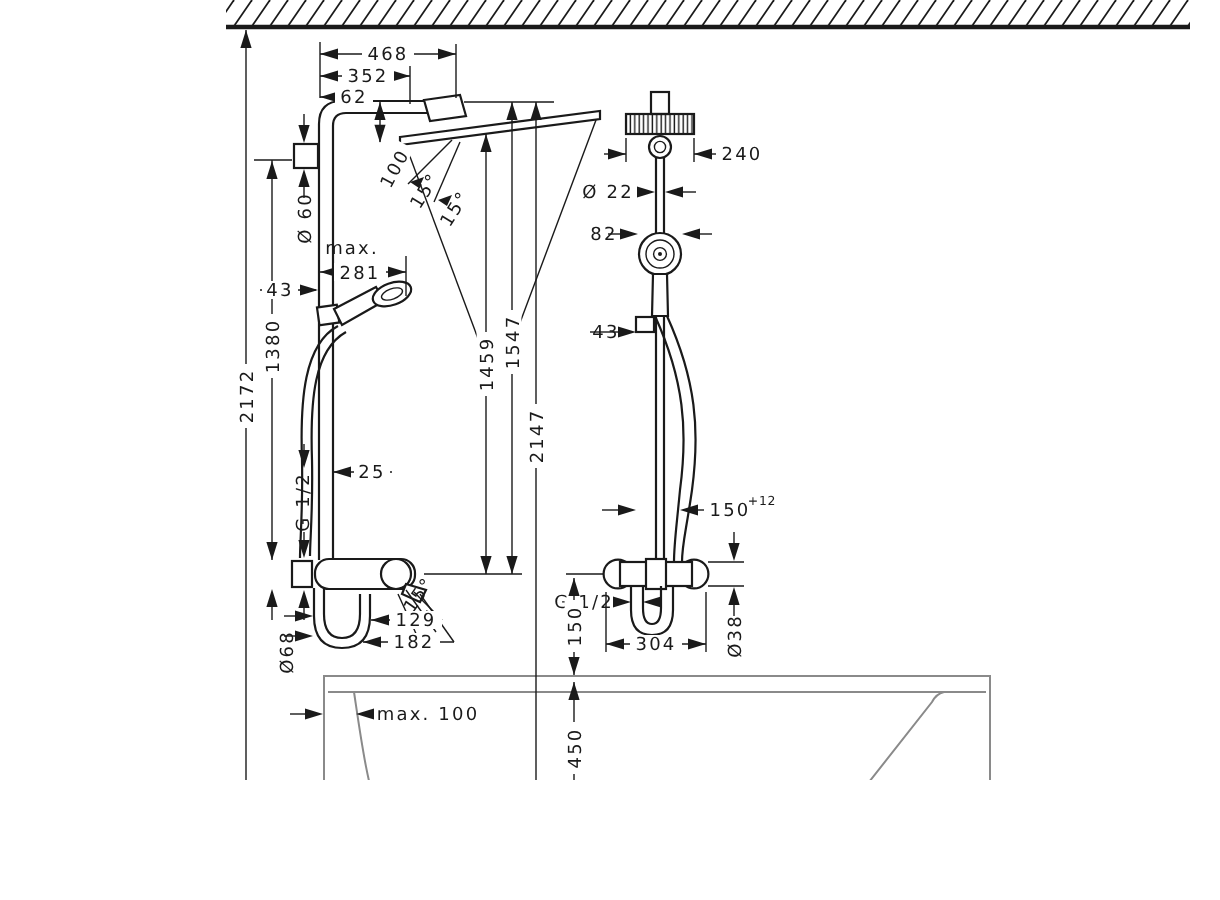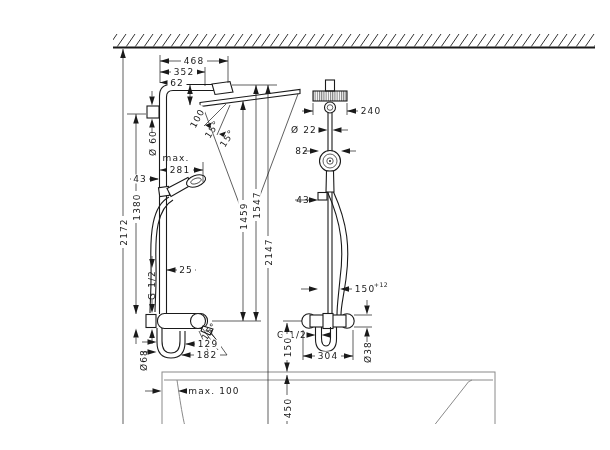--- a/index.html
+++ b/index.html
@@ -1,17 +1,17 @@
 <!DOCTYPE html>
 <html><head>
 <meta charset="utf-8">
 <style>
   html,body{margin:0;padding:0;background:#fff;}
   .stage{position:relative;width:610px;height:390px;background:#fff;overflow:hidden;
-         font-family:"DejaVu Sans","Liberation Sans",sans-serif;margin-top:34px;}
+         font-family:"DejaVu Sans","Liberation Sans",sans-serif;}
   svg text{font-family:"DejaVu Sans","Liberation Sans",sans-serif;font-size:9px;
            letter-spacing:1.1px;fill:#1a1a1a;}
   svg text.sup{font-size:6.2px;letter-spacing:0.4px;}
   .thin{stroke:#1a1a1a;stroke-width:0.7;fill:none;}
   .body{stroke:#1a1a1a;stroke-width:1.1;fill:none;}
   .bodyf{stroke:#1a1a1a;stroke-width:1.1;fill:#fff;}
   .arr{fill:#1a1a1a;stroke:none;}
   .tub{stroke:#8a8a8a;stroke-width:1;fill:none;}
   .lbl{fill:#fff;stroke:none;}
 </style>

